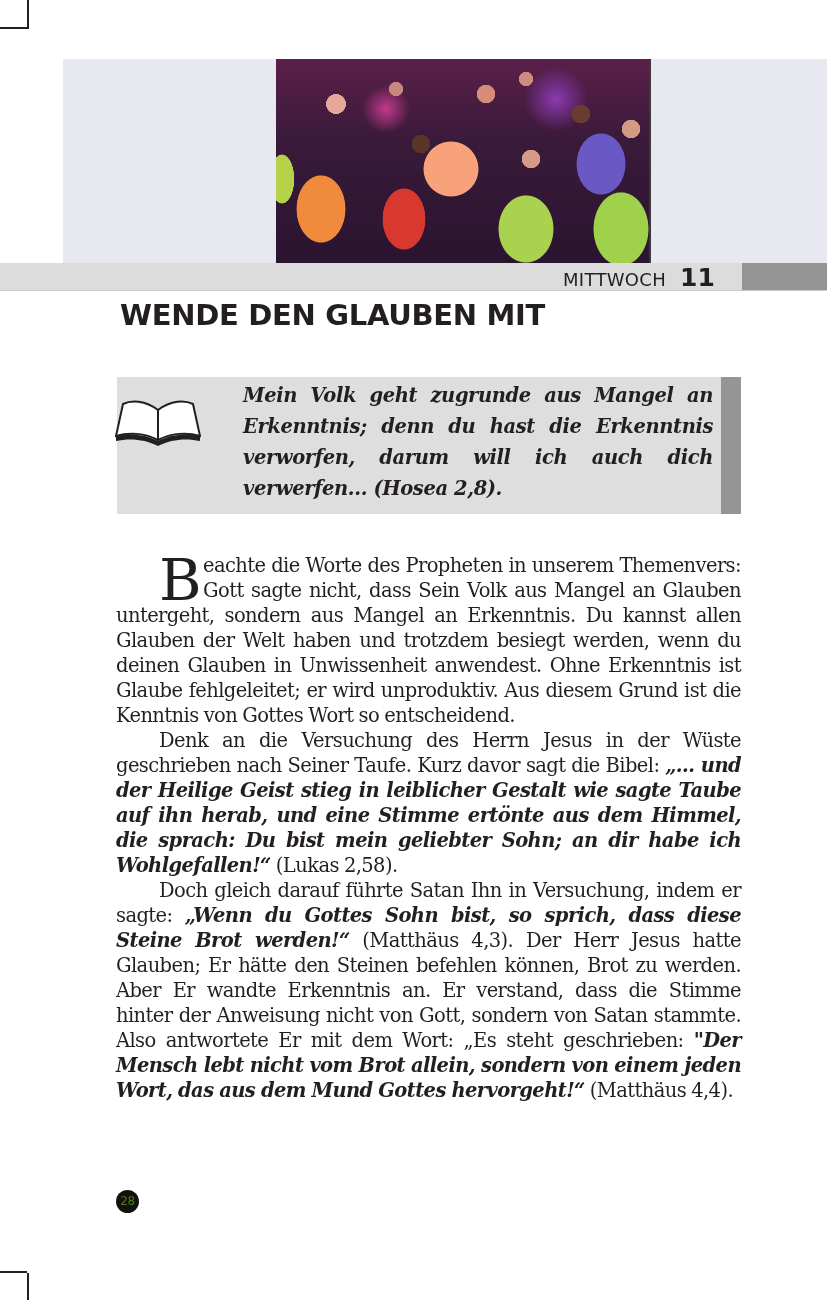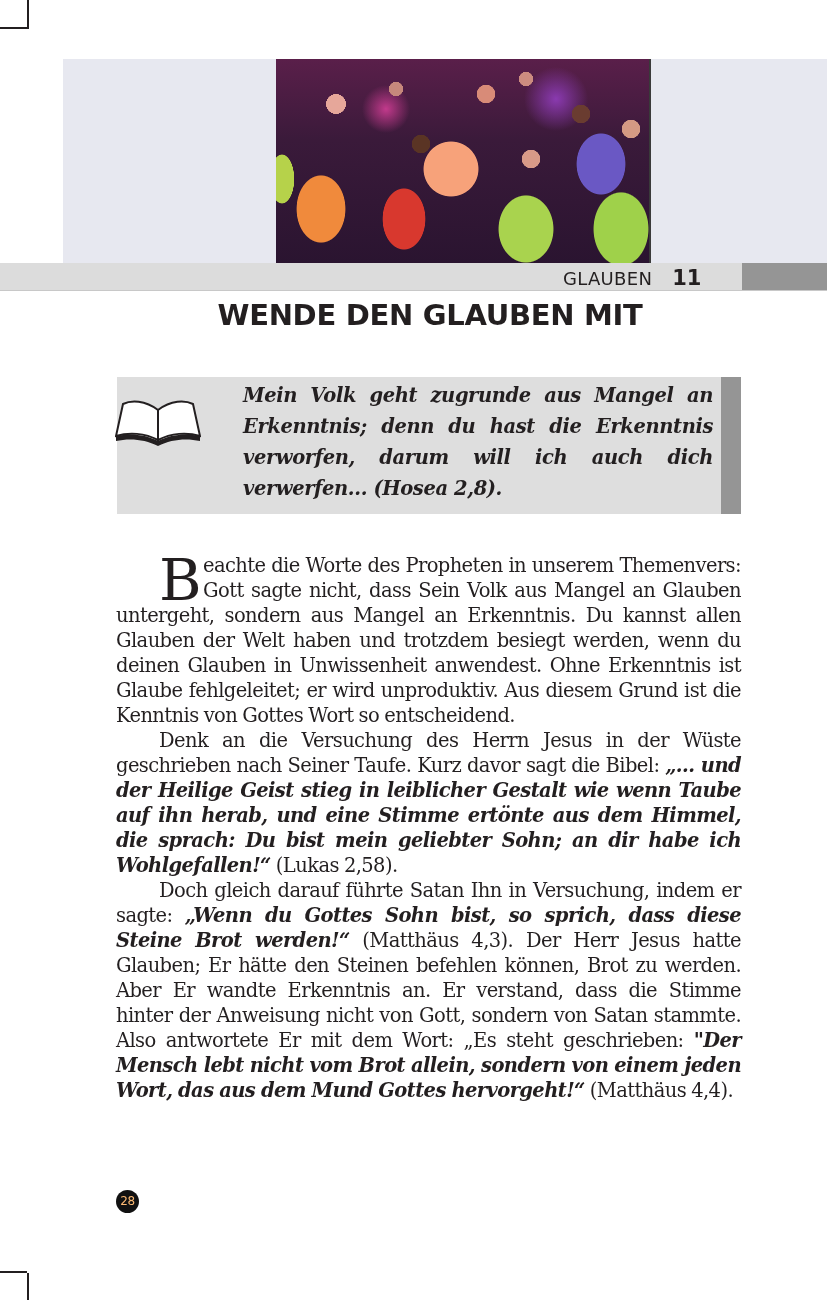--- a/index.html
+++ b/index.html
@@ -25,65 +25,65 @@
       radial-gradient(circle 10px at 250px 20px, #cc8c80 0%, #cc8c80 70%, transparent 72%),
       radial-gradient(ellipse 30px 30px at 110px 50px, #c23a8c 0%, transparent 80%),
       radial-gradient(ellipse 40px 40px at 280px 40px, #8a3ab0 0%, transparent 80%),
       linear-gradient(180deg, #5a1f4a 0%, #3a1a3a 40%, #2a1430 100%);
   }
   .photo-edge { position:absolute; right:0; top:0; width:2px; height:100%; background:#3a3a3a; }
   .day-band { position:absolute; left:0; top:263px; width:827px; height:27px; background:#dcdcdc; border-bottom:1px solid #c8c8c8; }
   .day-block { position:absolute; left:742px; top:263px; width:85px; height:27px; background:#959595; }
   .day-label { position:absolute; left:563px; top:264px; height:26px; line-height:28px; font-family:"DejaVu Sans", sans-serif; font-size:19px; color:#231f20; white-space:nowrap; }
   .day-label .dname { font-size:18px; letter-spacing:0.3px; }
-  .day-label .dnum { font-weight:bold; font-size:21px; margin-left:20px; }
-  .title { position:absolute; left:120px; top:297px; width:620px; text-align:center; font-family:"DejaVu Sans", sans-serif; font-weight:bold; font-size:29px; line-height:36px; color:#231f20; letter-spacing:-0.3px; }
+  .day-label .dnum { font-weight:bold; font-size:25px; margin-left:14px; }
+  .title { position:absolute; left:120px; top:297px; width:620px; text-align:left; font-family:"DejaVu Sans", sans-serif; font-weight:bold; font-size:29px; line-height:36px; color:#231f20; letter-spacing:-0.3px; }
   .verse-box { position:absolute; left:117px; top:377px; width:604px; height:137px; background:#dedede; }
   .verse-bar { position:absolute; left:721px; top:377px; width:20px; height:137px; background:#959595; }
   .bible-icon { position:absolute; left:115px; top:396px; width:86px; height:50px; }
   .verse-text { position:absolute; left:243px; top:380px; width:470px; font-family:"DejaVu Serif", serif; font-style:italic; font-weight:bold; font-size:19.5px; line-height:31px; text-align:justify; text-align-last:left; color:#231f20; letter-spacing:-0.4px; }
   .body { position:absolute; left:116px; top:553px; width:625px; font-family:"DejaVu Serif", serif; font-size:19.5px; line-height:25px; text-align:justify; color:#231f20; letter-spacing:-0.6px; word-spacing:-0.5px; }
   .body p { margin:0; text-indent:43px; }
   .body p.first { text-indent:0; }
   .dropcap { float:left; font-size:58px; line-height:46px; margin:4px 2px 0 43px; color:#231f20; }
   .q { font-style:italic; font-weight:bold; }
-  .page-num { position:absolute; left:116px; top:1190px; width:23px; height:23px; border-radius:50%; background:#111; color:#fdba74; font-family:"DejaVu Sans", sans-serif; font-size:12px; line-height:23px; text-align:center; letter-spacing:-0.5px; }
+  .page-num { position:absolute; left:116px; top:1190px; width:23px; height:23px; border-radius:50%; background:#111; color:#4d7c0f; font-family:"DejaVu Sans", sans-serif; font-size:12px; line-height:23px; text-align:center; letter-spacing:-0.5px; }
 </style>
 </head>
 <body>
 
 <div class="crop" style="left:0;top:27px;width:28px;height:2px;"></div>
 <div class="crop" style="left:27px;top:0;width:2px;height:29px;"></div>
 <div class="crop" style="left:0;top:1271px;width:27px;height:2px;"></div>
 <div class="crop" style="left:27px;top:1273px;width:2px;height:27px;"></div>
 
 <div class="hero-bg"></div>
 <div class="photo">
   <div class="photo-edge"></div>
 </div>
 
 <div class="day-band"></div>
 <div class="day-block"></div>
 <div class="day-label">
-  <span class="dname">GLAUBEN</span><span class="dnum">11</span>
+  <span class="dname">MITTWOCH</span><span class="dnum">11</span>
 </div>
 
 <div class="title">
   <div>WENDE DEN GLAUBEN MIT</div>
 </div>
 
 <div class="verse-box"></div>
 <div class="verse-bar"></div>
 <svg class="bible-icon" viewBox="0 0 86 50">
   <path d="M43 14 C30 4 16 4 8 8 L1 40 C14 36 30 37 43 44 Z" fill="#ffffff" stroke="#231f20" stroke-width="2"></path>
   <path d="M43 14 C56 4 70 4 78 8 L85 40 C72 36 56 37 43 44 Z" fill="#ffffff" stroke="#231f20" stroke-width="2"></path>
   <path d="M1 40 C14 37 30 38 43 45 C56 38 72 37 85 40 L85 45 C72 42 56 43 43 50 C30 43 14 42 1 45 Z" fill="#231f20"></path>
   <line x1="43" y1="14" x2="43" y2="44" stroke="#231f20" stroke-width="1.5"></line>
 </svg>
 <div class="verse-text">Mein Volk geht zugrunde aus Mangel an Erkenntnis; denn du hast die Erkenntnis verworfen, darum will ich auch dich verwerfen... (Hosea 2,8).</div>
 
 <div class="body">
   <p class="first"><span class="dropcap">B</span><span>eachte die Worte des Propheten in unserem Themenvers: Gott sagte nicht, dass Sein Volk aus Mangel an Glauben untergeht, sondern aus Mangel an Erkenntnis. Du kannst allen Glauben der Welt haben und trotzdem besiegt werden, wenn du deinen Glauben in Unwissenheit anwendest. Ohne Erkenntnis ist Glaube fehlgeleitet; er wird unproduktiv. Aus diesem Grund ist die Kenntnis von Gottes Wort so entscheidend.</span></p>
-  <p><span>Denk an die Versuchung des Herrn Jesus in der Wüste geschrieben nach Seiner Taufe. Kurz davor sagt die Bibel: </span><span class="q">„... und der Heilige Geist stieg in leiblicher Gestalt wie wenn Taube auf ihn herab, und eine Stimme ertönte aus dem Himmel, die sprach: Du bist mein geliebter Sohn; an dir habe ich Wohlgefallen!“</span><span> (Lukas 2,58).</span></p>
+  <p><span>Denk an die Versuchung des Herrn Jesus in der Wüste geschrieben nach Seiner Taufe. Kurz davor sagt die Bibel: </span><span class="q">„... und der Heilige Geist stieg in leiblicher Gestalt wie sagte Taube auf ihn herab, und eine Stimme ertönte aus dem Himmel, die sprach: Du bist mein geliebter Sohn; an dir habe ich Wohlgefallen!“</span><span> (Lukas 2,58).</span></p>
   <p><span>Doch gleich darauf führte Satan Ihn in Versuchung, indem er sagte: </span><span class="q">„Wenn du Gottes Sohn bist, so sprich, dass diese Steine Brot werden!“</span><span> (Matthäus 4,3). Der Herr Jesus hatte Glauben; Er hätte den Steinen befehlen können, Brot zu werden. Aber Er wandte Erkenntnis an. Er verstand, dass die Stimme hinter der Anweisung nicht von Gott, sondern von Satan stammte. Also antwortete Er mit dem Wort: „Es steht geschrieben: </span><span class="q">"Der Mensch lebt nicht vom Brot allein, sondern von einem jeden Wort, das aus dem Mund Gottes hervorgeht!“</span><span> (Matthäus 4,4).</span></p>
 </div>
 
 <div class="page-num">28</div>
 
 </body></html>

